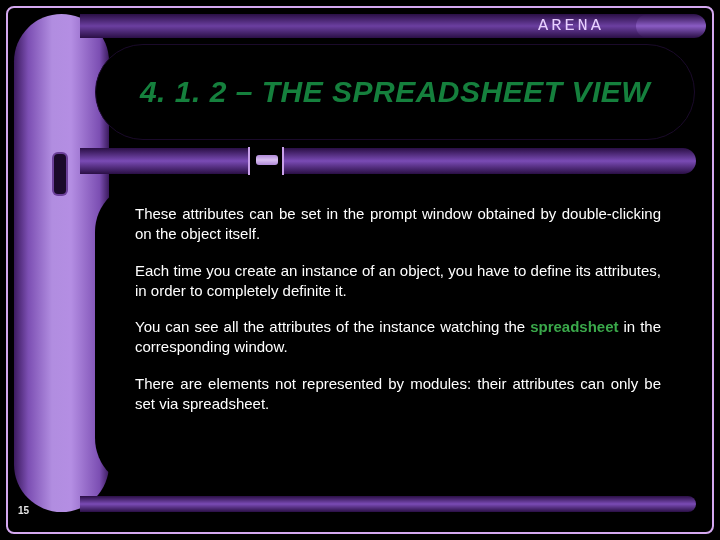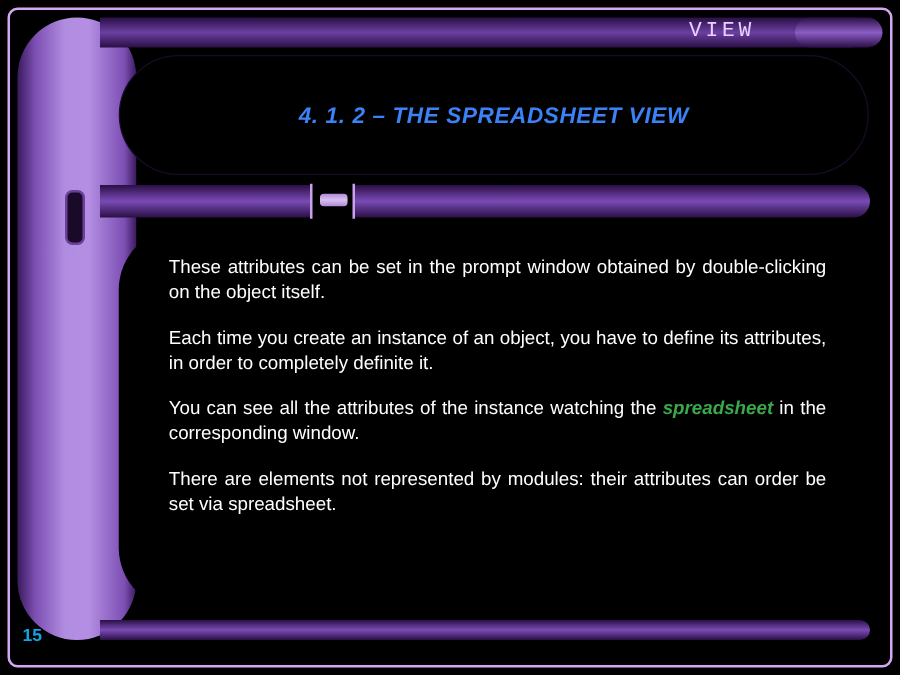--- a/index.html
+++ b/index.html
@@ -68,25 +68,25 @@
     left: 95px; top: 44px;
     width: 600px; height: 96px;
     background: #000;
     border-radius: 50px;
     border: 1px solid #1a0a2a;
     display: flex;
     align-items: center;
     justify-content: center;
   }
   .title-text {
-    color: #3b82f6;
+    color: #15803d;
     font-family: Verdana, Geneva, sans-serif;
     font-weight: bold;
     font-style: italic;
-    font-size: 18px;
+    font-size: 30px;
     letter-spacing: 0.5px;
   }
   
   .divider {
     position: absolute;
     left: 80px; top: 148px;
     width: 616px; height: 26px;
     background: linear-gradient(180deg, #2a0f45 0%, #7a4bb5 50%, #2a0f45 100%);
     border-radius: 0 13px 13px 0;
   }
@@ -118,66 +118,65 @@
   .body-panel p {
     color: #fff;
     font-size: 15px;
     line-height: 1.35;
     text-align: justify;
     margin-bottom: 16px;
   }
   .kw {
     color: #3aa84a;
     font-weight: bold;
-    font-style: italic;
   }
   
   .bottom-bar {
     position: absolute;
     left: 80px; top: 496px;
     width: 616px; height: 16px;
     background: linear-gradient(180deg, #2a0f45 0%, #7a4bb5 50%, #2a0f45 100%);
     border-radius: 0 8px 8px 0;
   }
   
   .page-number {
     position: absolute;
     left: 18px;
     bottom: 24px;
-    color: #0ea5e9;
+    color: #e5e5e5;
     font-weight: bold;
-    font-size: 14px;
+    font-size: 10px;
     z-index: 5;
     text-shadow: 1px 1px 2px #000;
   }
 </style>
 </head>
 <body>
 
 <div class="slide">
   <div class="outer-frame"></div>
   <div class="left-rail"></div>
 
   <div class="top-bar">
-    <span class="top-bar-label">VIEW</span>
+    <span class="top-bar-label">ARENA</span>
   </div>
   <div class="top-cap"></div>
 
   <div class="title-panel">
     <div class="title-text">4. 1. 2 – THE SPREADSHEET VIEW</div>
   </div>
 
   <div class="divider"></div>
   <div class="divider-notch"></div>
 
   <div class="body-panel">
     <p>These attributes can be set in the prompt window obtained by double-clicking on the object itself.</p>
     <p>Each time you create an instance of an object, you have to define its attributes, in order to completely definite it.</p>
     <p>
       <span>You can see all the attributes of the instance watching the </span><span class="kw">spreadsheet</span><span> in the corresponding window.</span>
     </p>
-    <p>There are elements not represented by modules: their attributes can order be set via spreadsheet.</p>
+    <p>There are elements not represented by modules: their attributes can only be set via spreadsheet.</p>
   </div>
 
   <div class="bottom-bar"></div>
 
   <div class="page-number">15</div>
 </div>
 
 </body></html>

